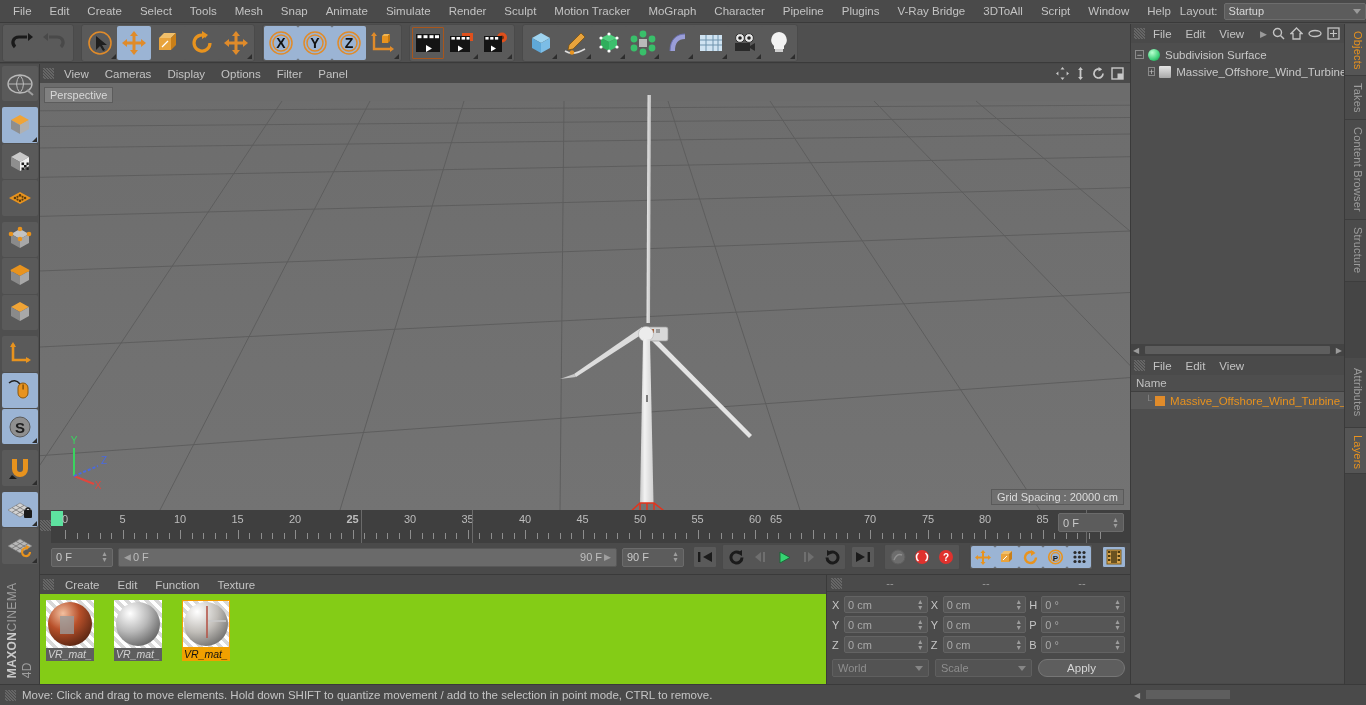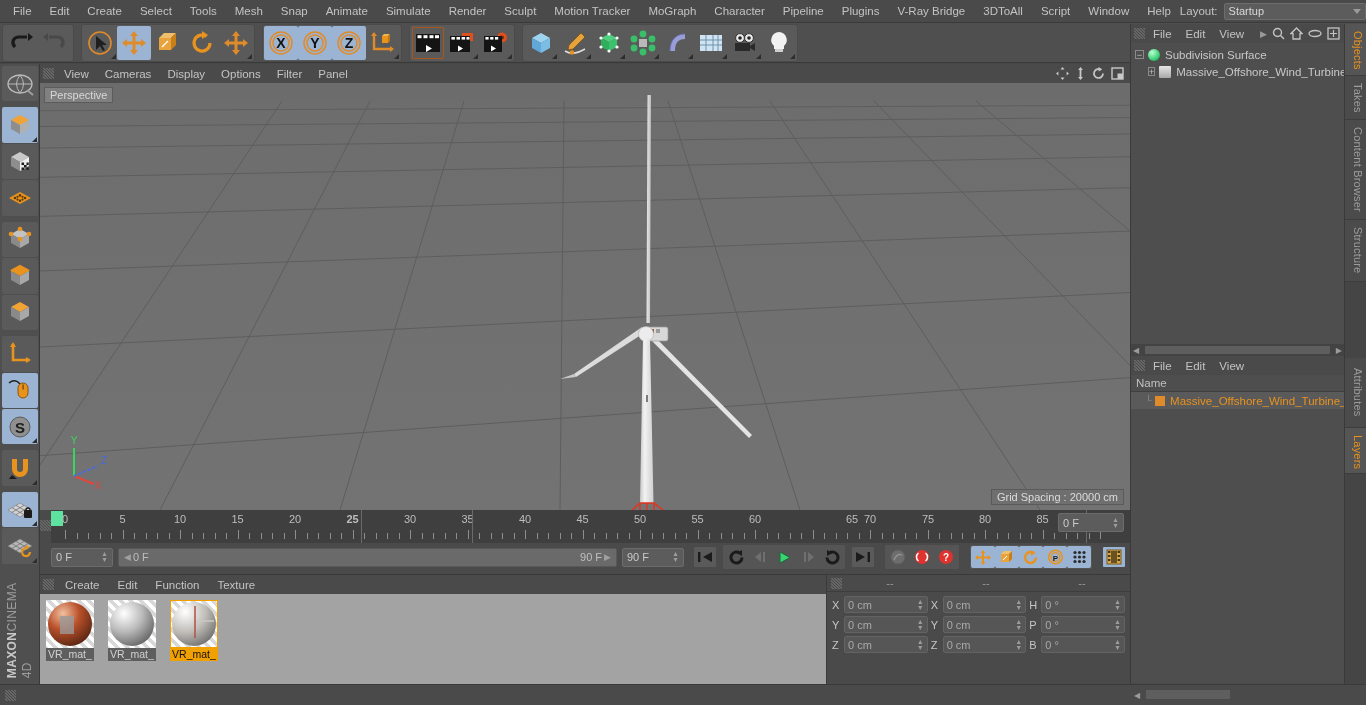--- a/index.html
+++ b/index.html
@@ -120,21 +120,21 @@
     display:flex;align-items:center;justify-content:center;
   }
   .pbtn.sel{ background:#9bb4d4;}
   .pgrp{ display:flex; gap:0; background:#555;border:1px solid #494949;border-radius:2px; padding:1px;}
   .pgrp .pbtn{ border:none; background:transparent;}
   .pgrp.bl .pbtn{ background:#9bb4d4;}
 
   
   .mat-wrap{ position:absolute; left:40px; top:574px; width:786px; bottom:21px; background:#4a4a4a; border-top:1px solid #3a3a3a;}
   .mat-menu{ height:19px; display:flex; align-items:center; gap:2px; padding-left:3px;}
-  .mat-body{ position:absolute;left:0;right:0;top:19px;bottom:0; background:#a3a3a3; padding:6px 0 0 6px; display:flex; gap:14px;}
+  .mat-body{ position:absolute;left:0;right:0;top:19px;bottom:0; background:#84cc16; padding:6px 0 0 6px; display:flex; gap:20px;font-style:italic;}
   .mat{ width:48px; }
   .mat .sph{
     width:48px;height:48px;
     background-image:
       linear-gradient(45deg,#d8d8d8 25%,#fff 25%,#fff 50%,#d8d8d8 50%,#d8d8d8 75%,#fff 75%);
     background-size:10px 10px;
     position:relative; overflow:hidden;
   }
   .mat .ball{ position:absolute; left:2px; top:2px; width:44px;height:44px; border-radius:50%;}
   .mat .lbl{
@@ -826,21 +826,21 @@
           <div class="tl-tick" style="left: 658px; height: 6px;"></div>
           <div class="tl-tick" style="left: 669.5px; height: 6px;"></div>
           <div class="tl-tick" style="left: 681px; height: 6px;"></div>
           <div class="tl-tick" style="left: 692.5px; height: 6px;"></div>
           <div class="tl-num" style="left: 704px;">60</div>
           <div class="tl-tick" style="left: 704px; height: 9px;"></div>
           <div class="tl-tick" style="left: 715.5px; height: 6px;"></div>
           <div class="tl-tick" style="left: 727px; height: 6px;"></div>
           <div class="tl-tick" style="left: 738.5px; height: 6px;"></div>
           <div class="tl-tick" style="left: 750px; height: 6px;"></div>
-          <div class="tl-num" style="left: 801px;">65</div>
+          <div class="tl-num" style="left: 725px;">65</div>
           <div class="tl-tick" style="left: 761.5px; height: 9px;"></div>
           <div class="tl-tick" style="left: 773px; height: 6px;"></div>
           <div class="tl-tick" style="left: 784.5px; height: 6px;"></div>
           <div class="tl-tick" style="left: 796px; height: 6px;"></div>
           <div class="tl-tick" style="left: 807.5px; height: 6px;"></div>
           <div class="tl-num" style="left: 819px;">70</div>
           <div class="tl-tick" style="left: 819px; height: 9px;"></div>
           <div class="tl-tick" style="left: 830.5px; height: 6px;"></div>
           <div class="tl-tick" style="left: 842px; height: 6px;"></div>
           <div class="tl-tick" style="left: 853.5px; height: 6px;"></div>
@@ -1114,20 +1114,31 @@
             <span>0 cm</span>
             <span class="spin">▴<br>▾</span>
           </div>
           <span class="clab">B</span>
           <div class="cfield">
             <span>0 °</span>
             <span class="spin">▴<br>▾</span>
           </div>
         </div>
       </div>
+    <div class="cbot">
+      <div class="csel">
+        <span>World</span>
+        <span class="caret"></span>
+      </div>
+      <div class="csel">
+        <span>Scale</span>
+        <span class="caret"></span>
+      </div>
+      <div class="capply">Apply</div>
+    </div>
   </div>
 
   <div class="rightcol">
 
     <div class="obj-panel">
       <div class="panel-menu">
         <div class="grip"></div>
         <div class="menu" id="objmenu">
             <div class="mi">File</div>
             <div class="mi">Edit</div>
@@ -1198,19 +1209,20 @@
         <div class="vtab" style="height: 44px;">Takes</div>
         <div class="vtab" style="height: 100px;">Content Browser</div>
         <div class="vtab" style="height: 62px;">Structure</div>
         <div class="vtab" style="height: 70px; margin-top: 76px;">Attributes</div>
         <div class="vtab active" style="height: 46px;">Layers</div>
       </div>
   </div>
 
   <div class="status">
     <div class="grip"></div>
+    <span>Move: Click and drag to move elements. Hold down SHIFT to quantize movement / add to the selection in point mode, CTRL to remove.</span>
   </div>
   <div class="status-right">
     <span class="hs-arw" style="padding-left:4px;">◀</span>
     <div class="thumb"></div>
   </div>
 
 </div>
 
 </body></html>

